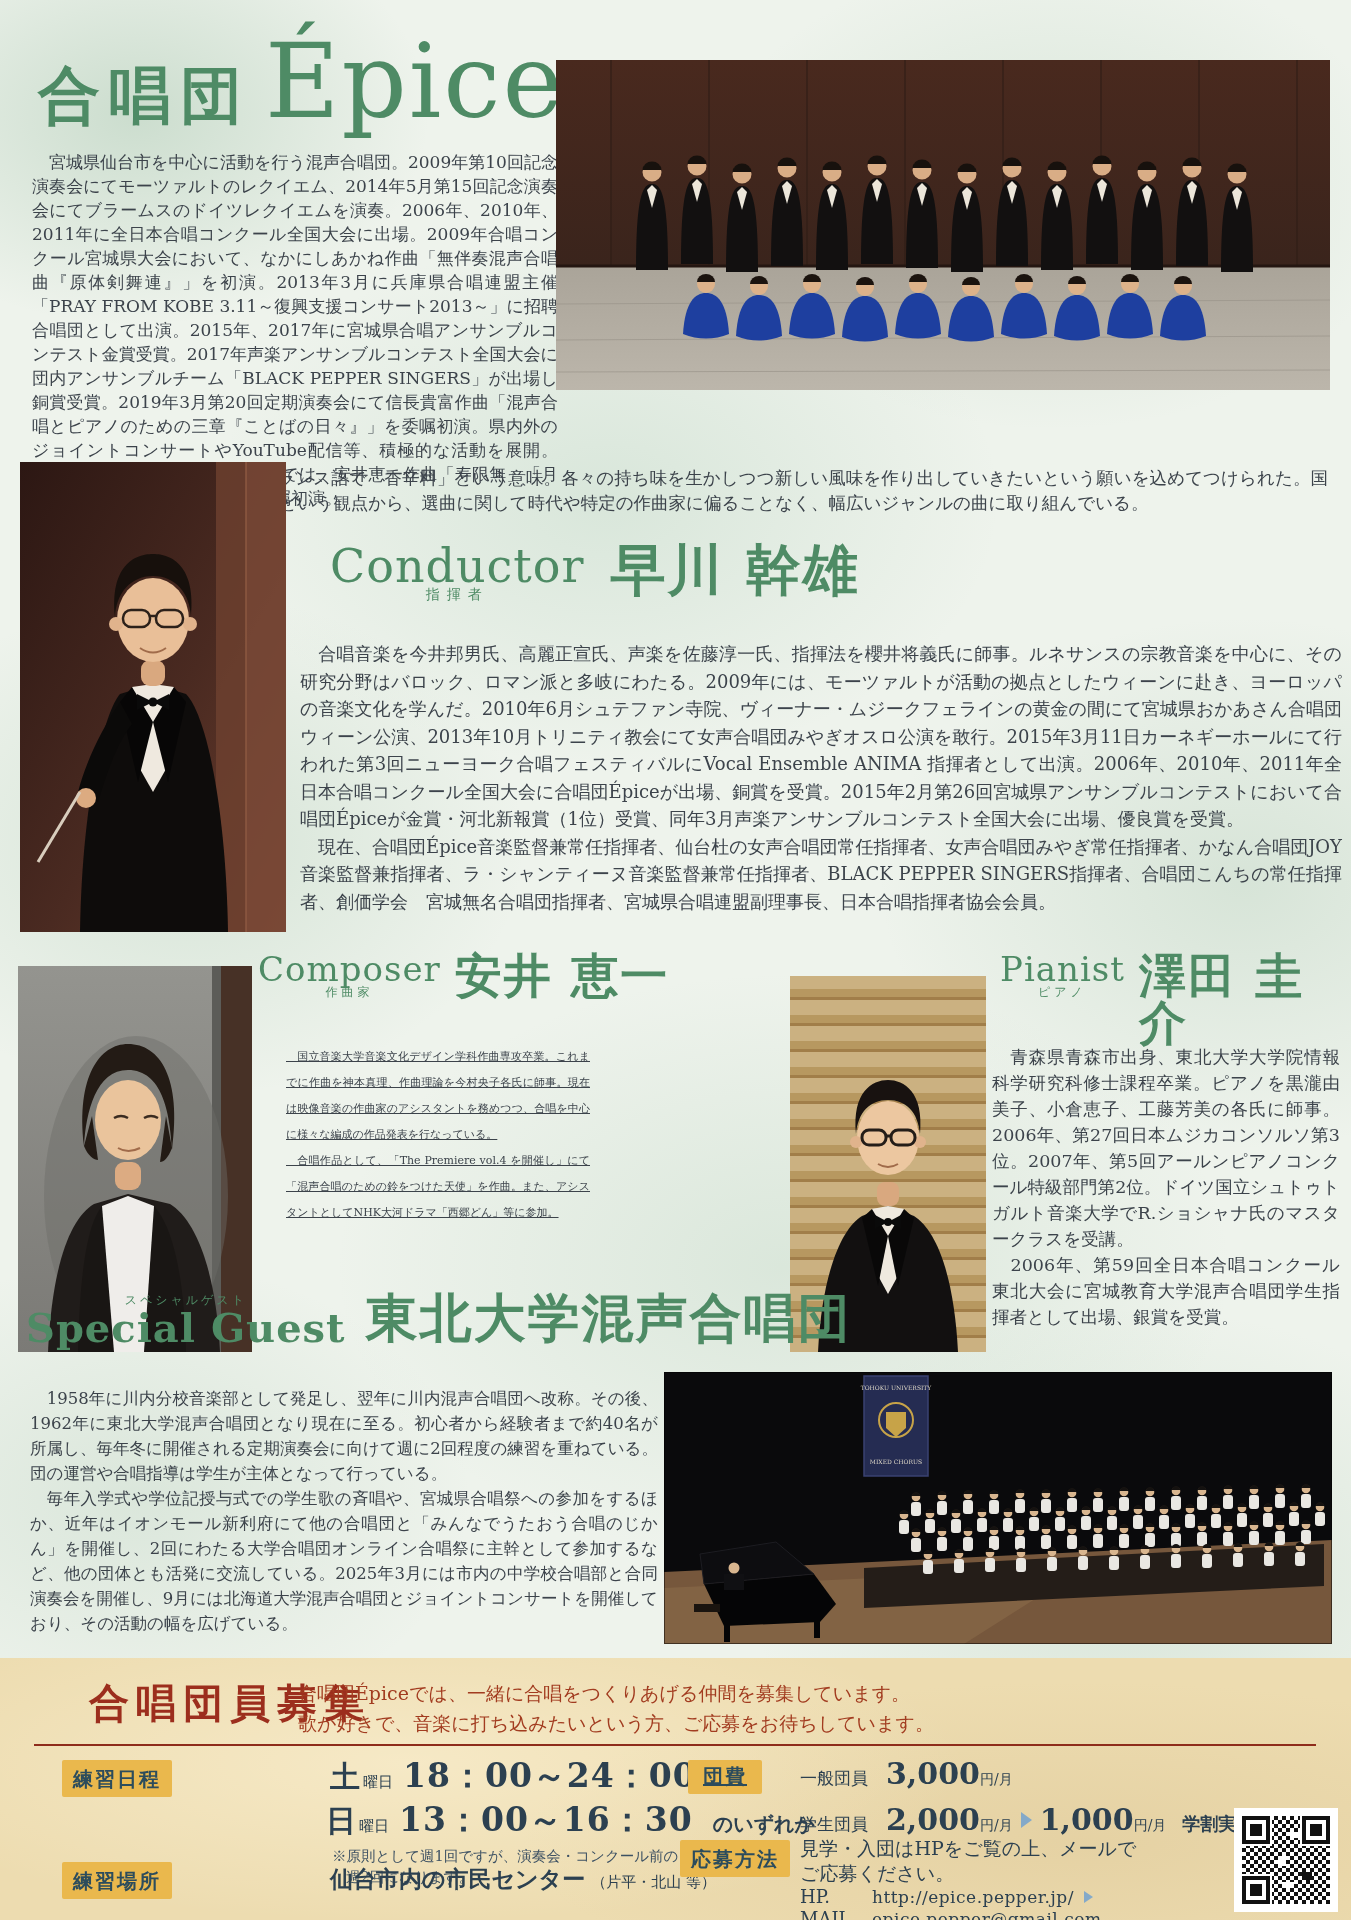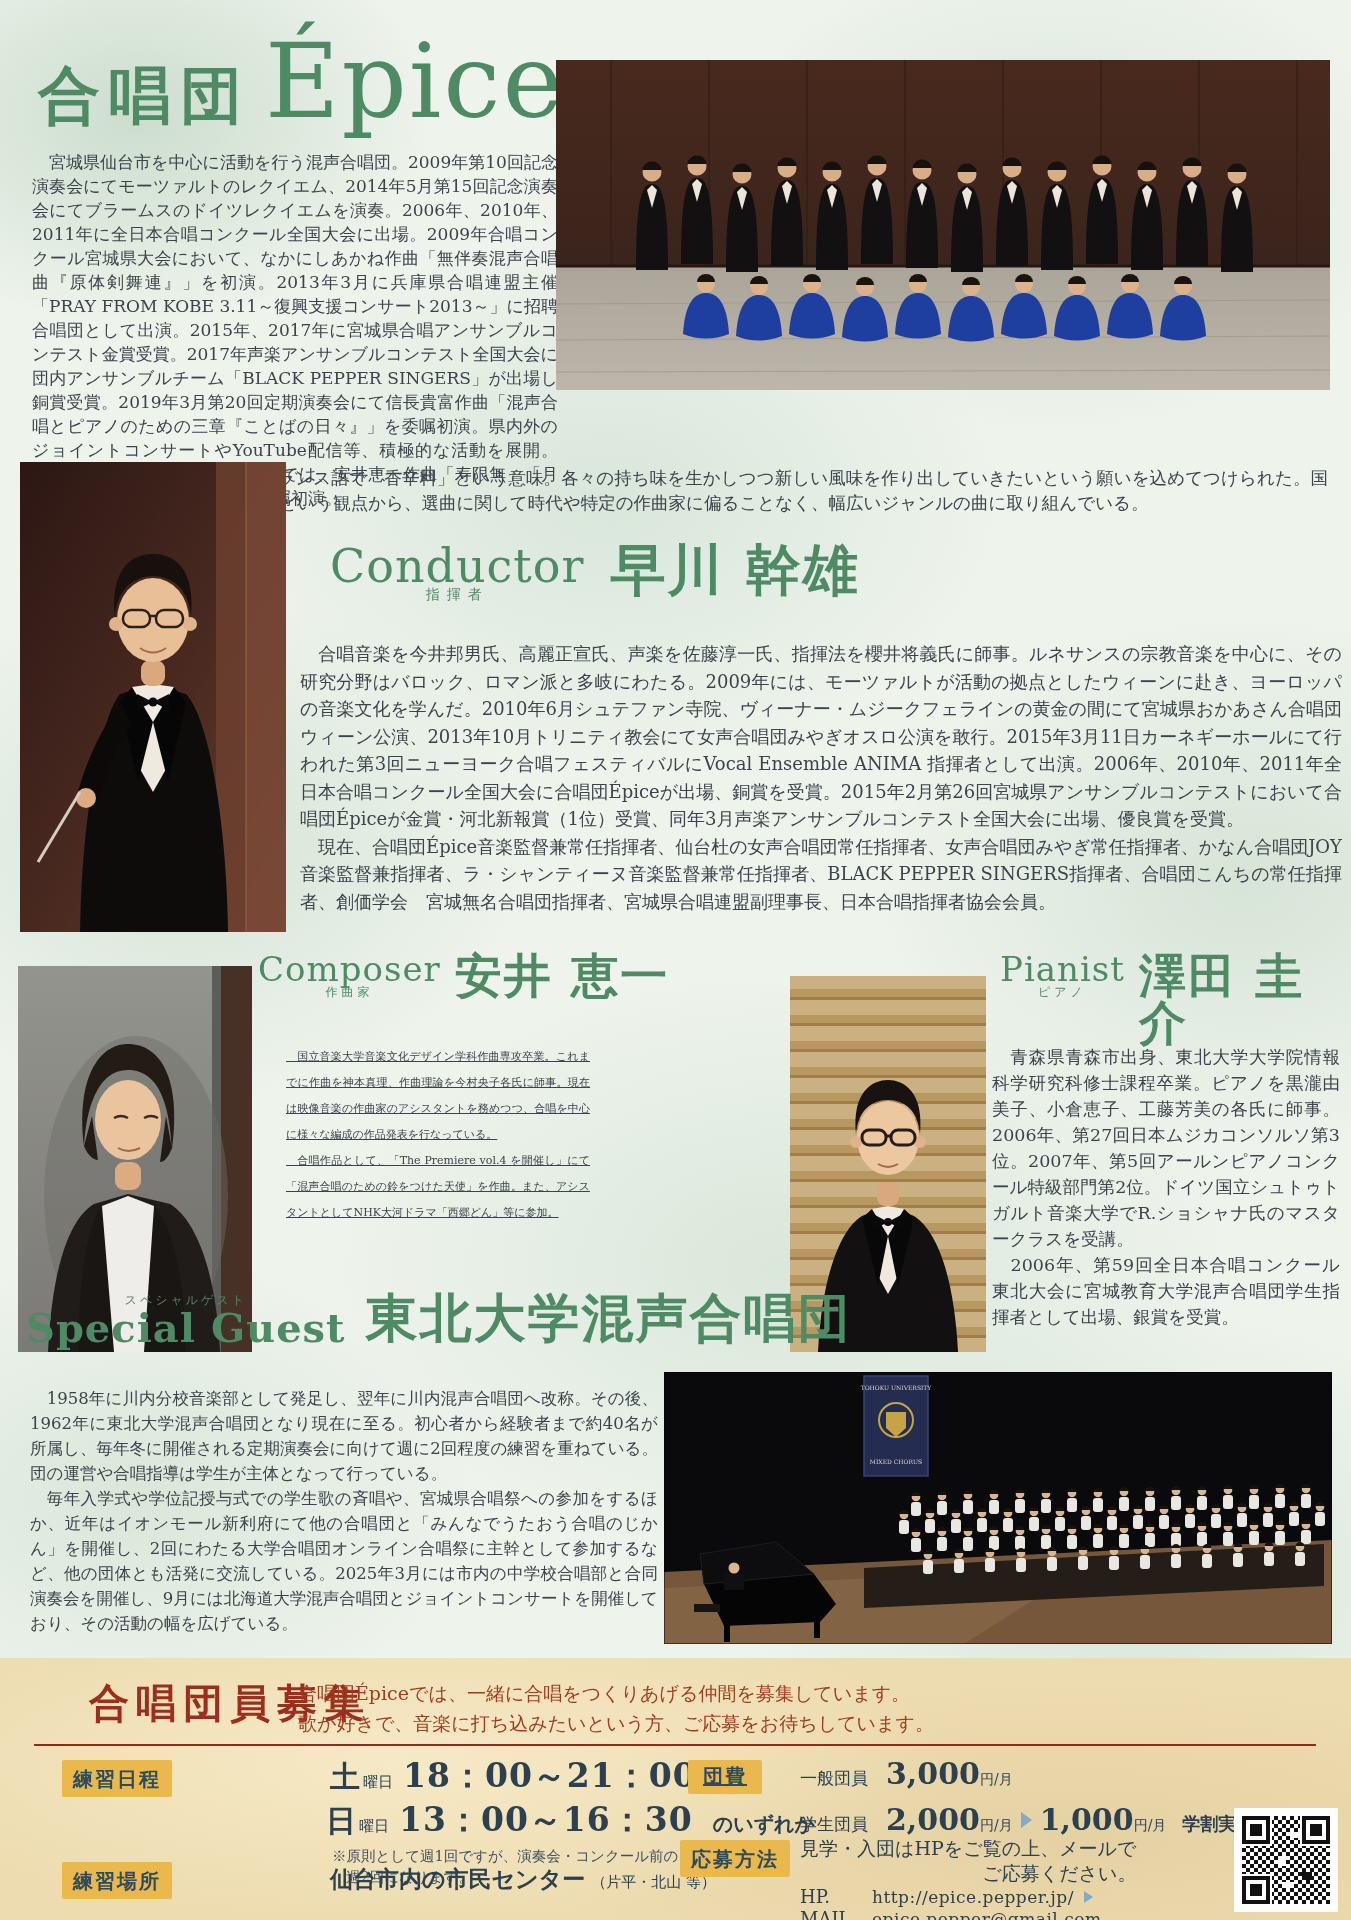--- a/index.html
+++ b/index.html
@@ -401,21 +401,21 @@
 
     <div class="abs r-title" style="left:42px;top:18px;">合唱団員募集</div>
     <div class="abs r-lead" style="left:298px;top:20px;width:800px;">
       <div>合唱団Épiceでは、一緒に合唱をつくりあげる仲間を募集しています。</div>
       <div>歌が好きで、音楽に打ち込みたいという方、ご応募をお待ちしています。</div>
     </div>
     <div class="abs r-rule" style="left:34px;top:86px;width:1282px;"></div>
 
     <span class="abs chip" style="left:62px;top:102px;">練習日程</span>
     <div class="abs srow" style="left:330px;top:96px;">
-      <span class="day">土</span><span class="yobi">曜日</span><span class="time">18：00～21：00</span>
+      <span class="day">土</span><span class="yobi">曜日</span><span class="time">18：00～24：00</span>
     </div>
     <div class="abs srow" style="left:326px;top:140px;">
       <span class="day">日</span><span class="yobi">曜日</span><span class="time">13：00～16：30</span><span class="either">のいずれか</span>
     </div>
     <div class="abs note" style="left:332px;top:188px;">
       <div>※原則として週1回ですが、演奏会・コンクール前の1ヶ月間は</div>
       <div class="l2">週2回になります。</div>
     </div>
     <span class="abs chip" style="left:62px;top:204px;">練習場所</span>
     <div class="abs place" style="left:330px;top:206px;">
@@ -431,21 +431,21 @@
     <div class="abs frow" style="left:800px;top:144px;">
       <span class="fname">学生団員</span>
       <span class="famt">2,000</span>
       <span class="funit">円/月</span>
       <span class="tri"></span>
       <span class="famt">1,000</span>
       <span class="funit">円/月</span>
       <span class="fnote">学割実施中！</span>
     </div>
     <span class="abs chip" style="left:680px;top:182px;">応募方法</span>
-    <div class="abs apply" style="left:800px;top:178px;text-align:right;">
+    <div class="abs apply" style="left:800px;top:178px;">
       <div>見学・入団はHPをご覧の上、メールで</div>
       <div>ご応募ください。</div>
     </div>
     <div class="abs crow" style="left:800px;top:228px;">
       <span class="clabel">HP.</span>
       <span class="cval">http://epice.pepper.jp/</span>
       <span class="tri tri-sm"></span>
     </div>
     <div class="abs crow" style="left:800px;top:242px;margin-top:8px;">
       <span class="clabel">MAIL</span>

